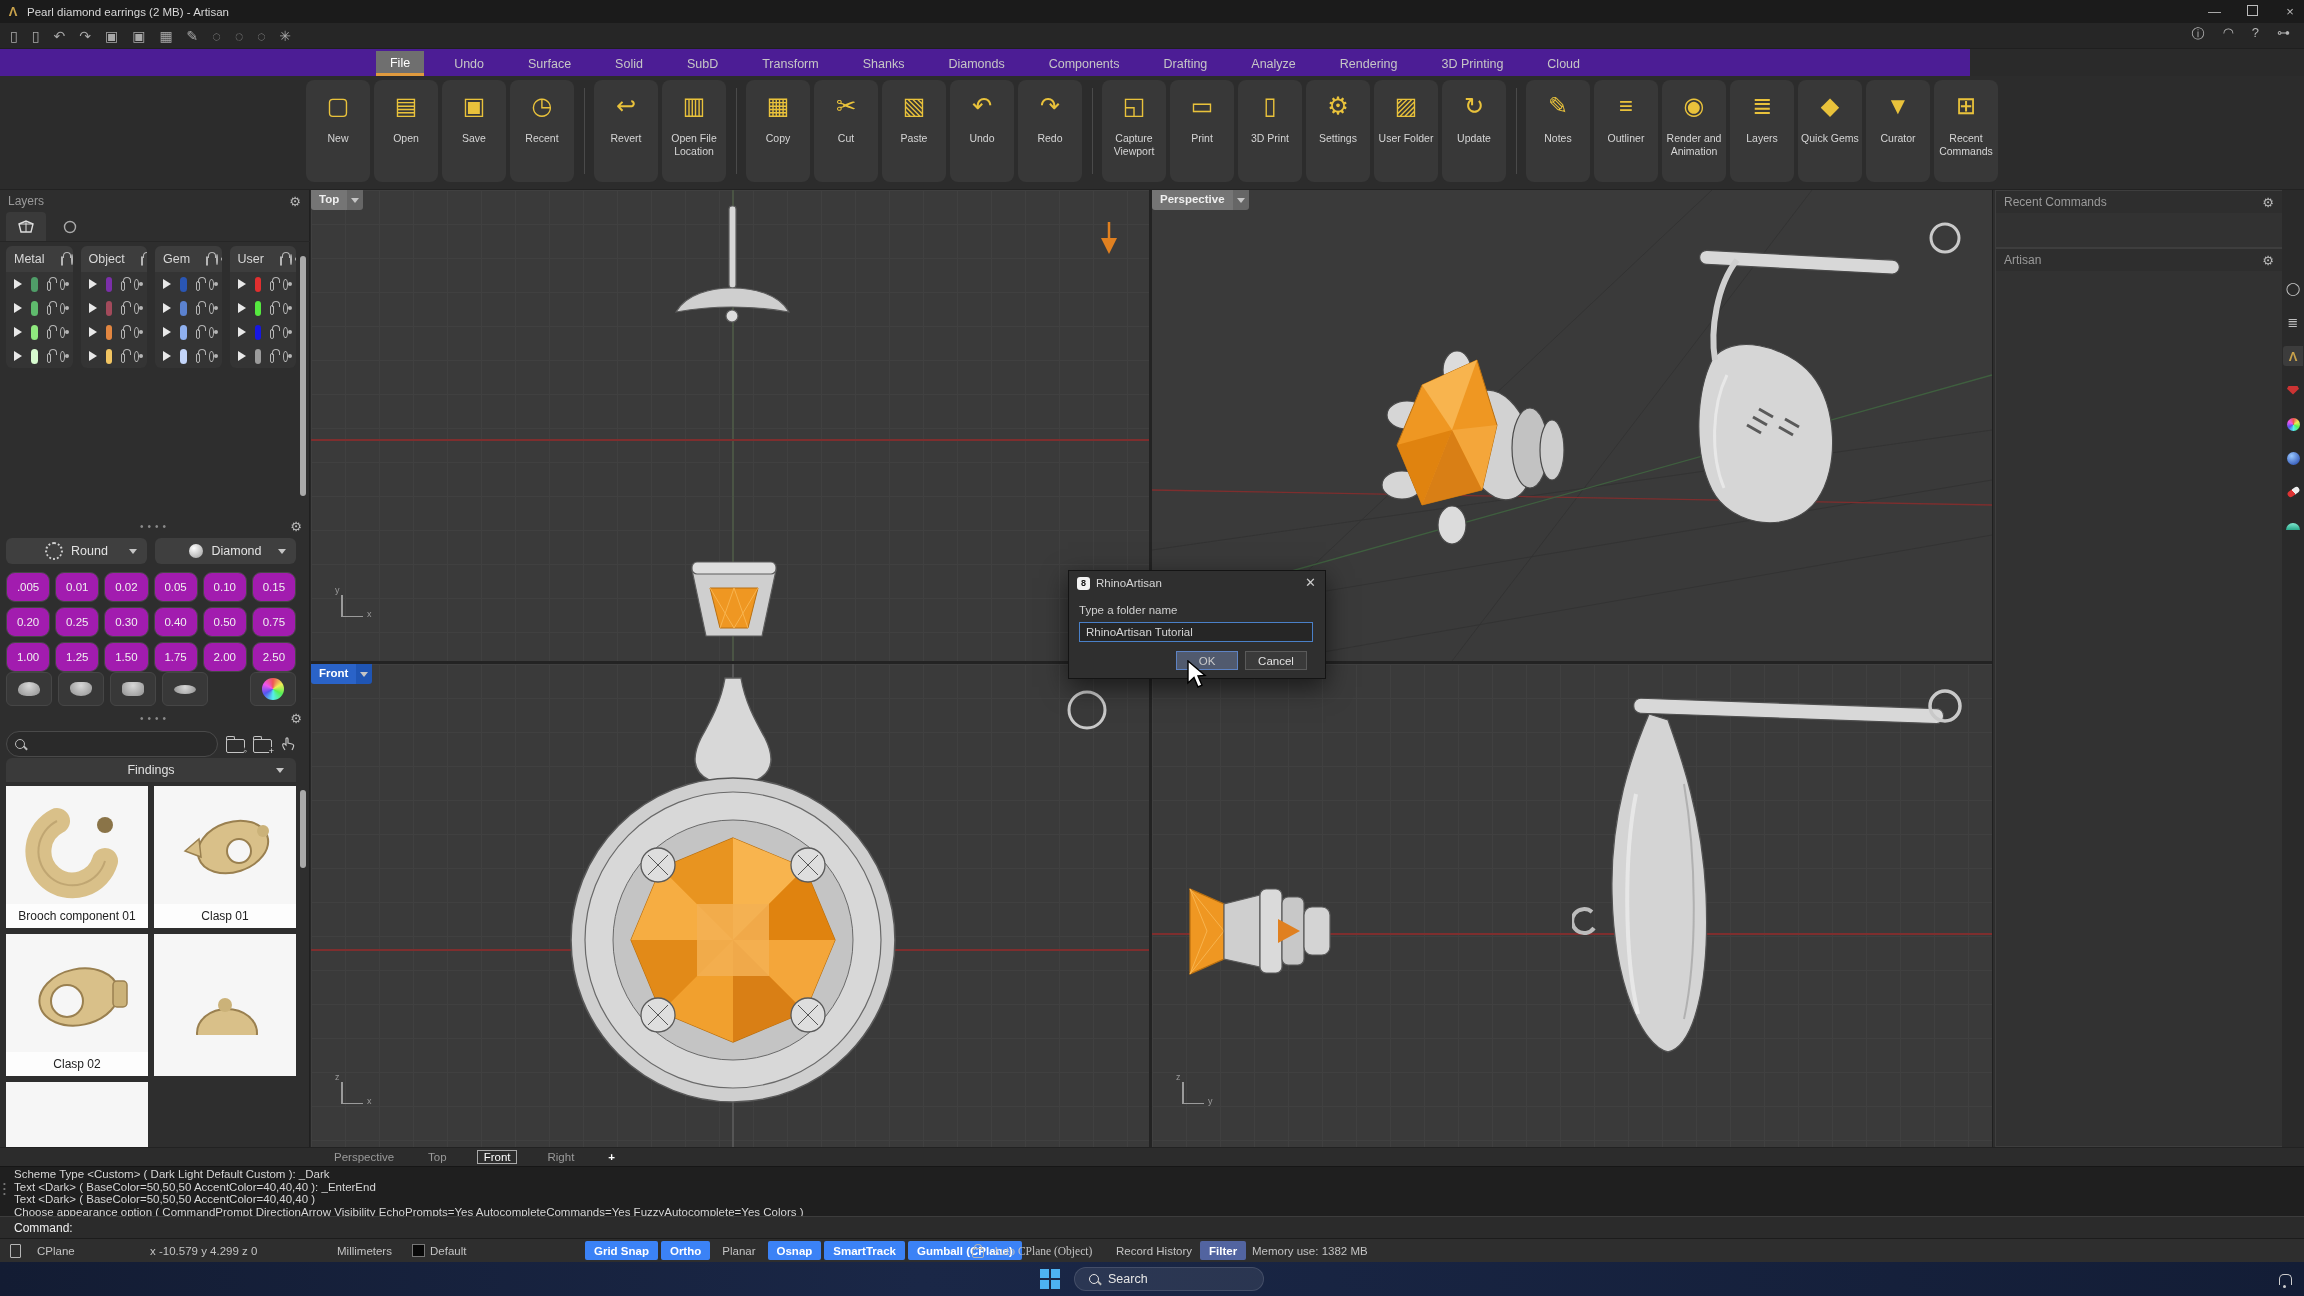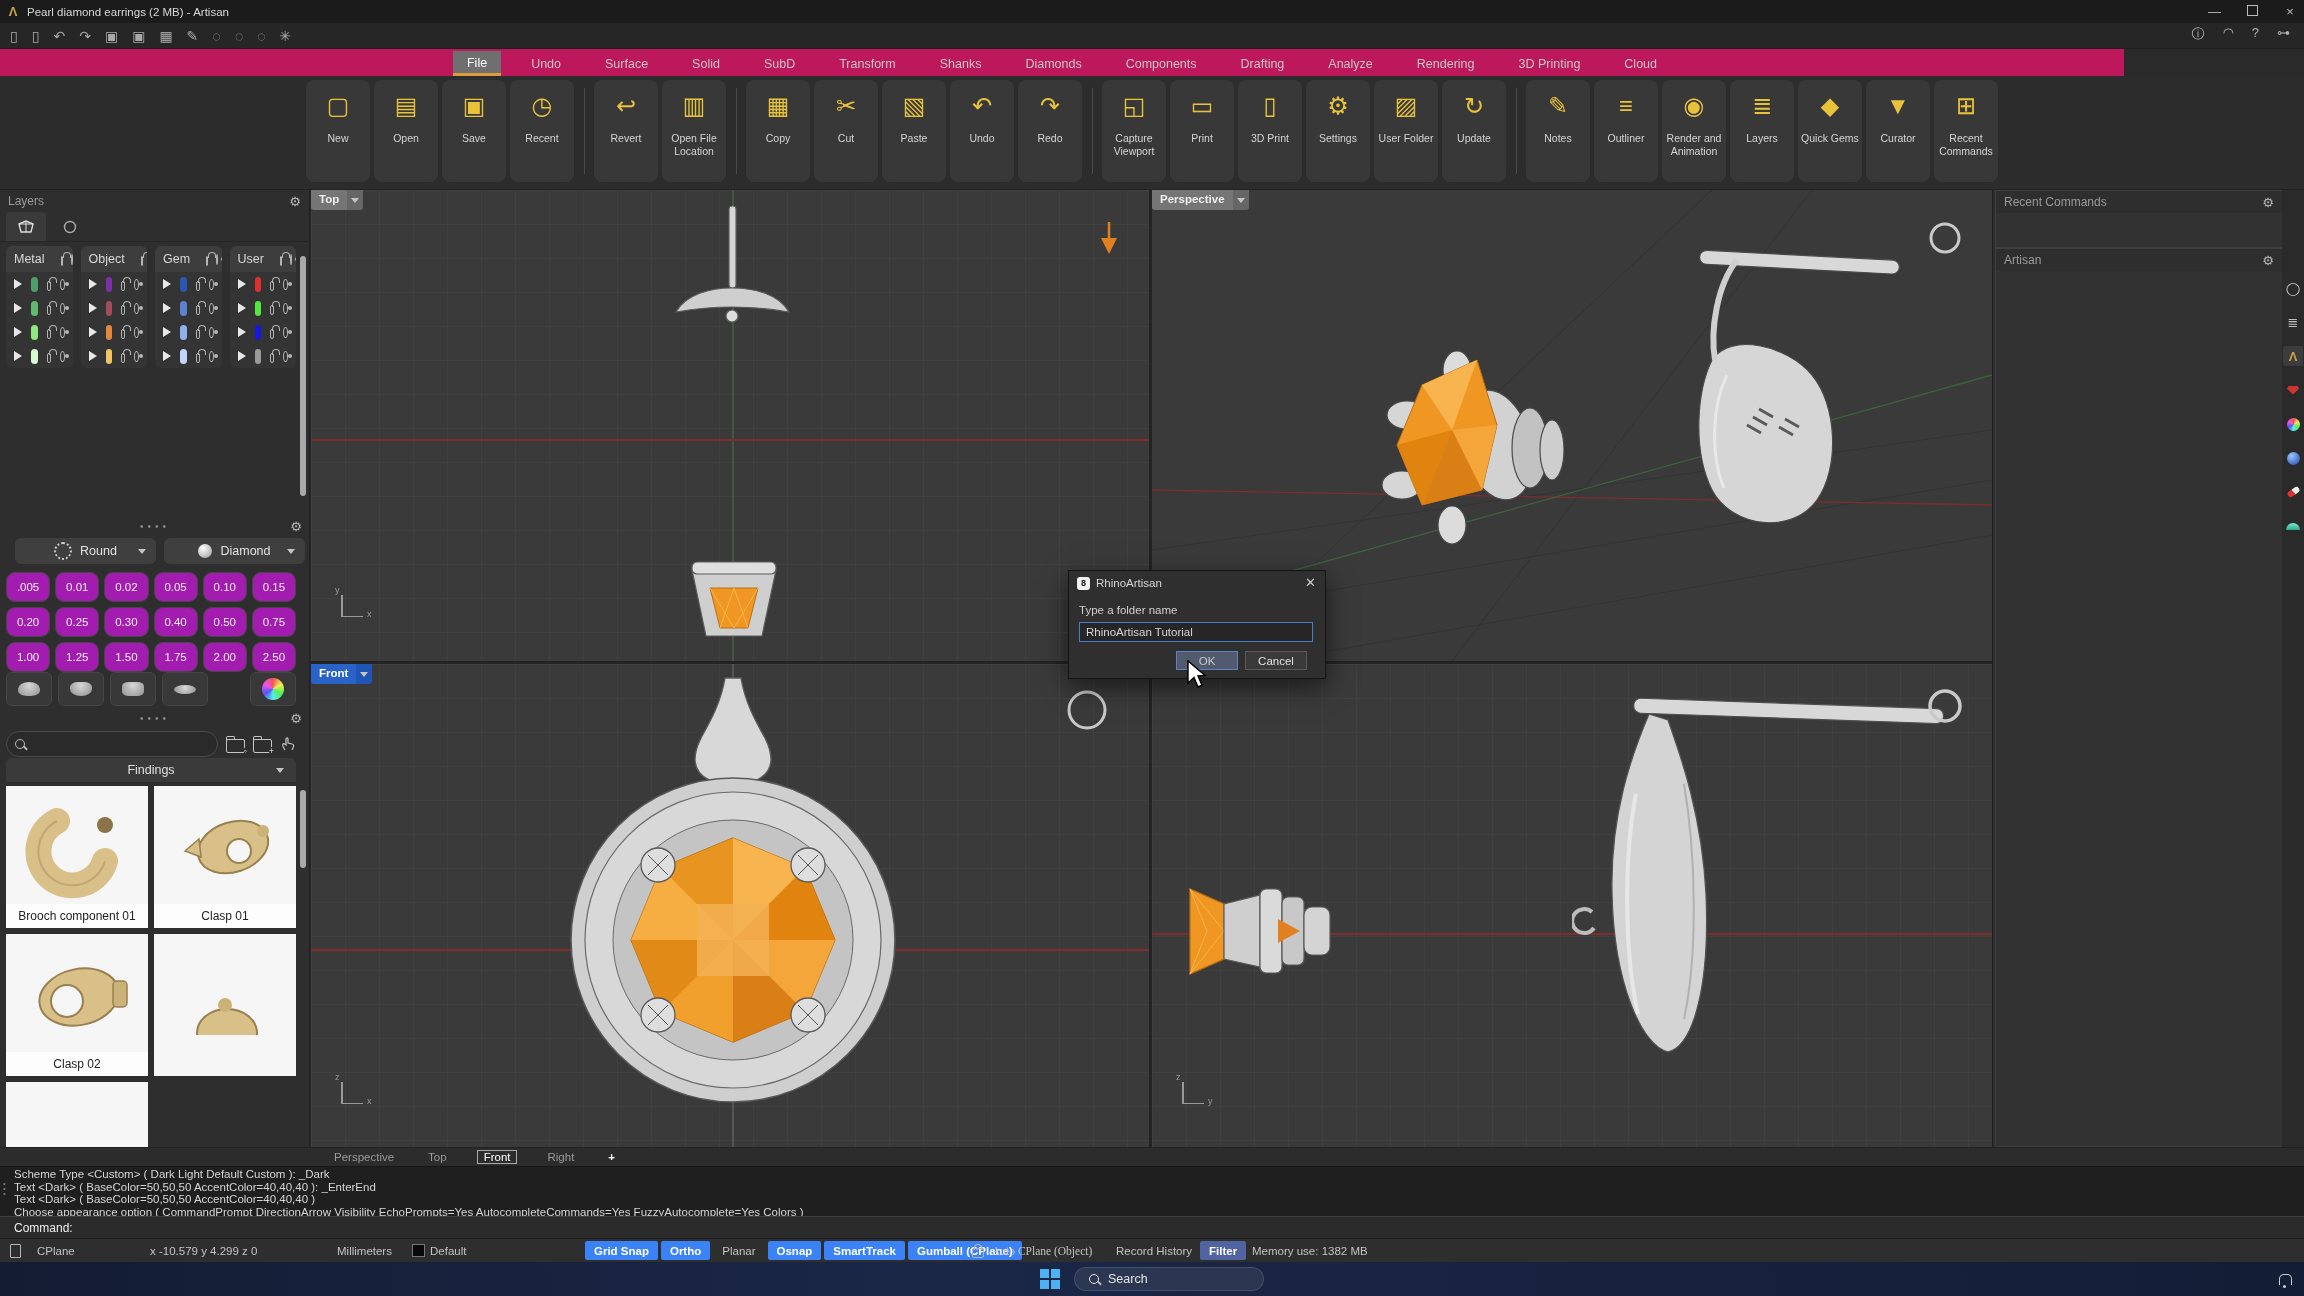--- a/index.html
+++ b/index.html
@@ -16,21 +16,21 @@
   .winbtn{width:12px;text-align:center;cursor:default;font-size:13px;}
   .restore-box{width:9px;height:9px;border:1px solid #bbb;display:inline-block;}
 
   
   #quickbar{left:0;top:23px;width:2304px;height:26px;background:#262626;display:flex;align-items:center;padding-left:10px;gap:14px;border-bottom:1px solid #1f1f1f;box-sizing:border-box;}
   .qicon{color:#a9a9a9;font-size:14px;line-height:14px;}
   #topright-icons{position:absolute;right:14px;top:25px;display:flex;gap:18px;}
   .tricon{color:#b5b5b5;font-size:13px;}
 
   
-  #menubar{left:0;top:49px;width:2124px;height:27px;background:#be185d;display:flex;justify-content:center;align-items:flex-end;}
+  #menubar{left:0;top:49px;width:1970px;height:27px;background:#4c1d95;display:flex;justify-content:center;align-items:flex-end;}
   .mtab{padding:5px 14px;color:#c6c6c6;font-size:12.5px;cursor:default;margin:0 8px;}
   .mtab.active{background:#6f6f6f;color:#fff;border-bottom:3px solid #e09a3e;padding-bottom:3px;}
 
   
   #toolbar{left:0;top:76px;width:2304px;height:114px;background:#2c2c2c;display:flex;justify-content:center;align-items:flex-start;padding-top:4px;box-sizing:border-box;border-bottom:1px solid #222;}
   .tbtn{width:64px;min-height:102px;background:#383838;border-radius:8px;margin:0 2px;display:flex;flex-direction:column;align-items:center;padding:6px 3px 4px;box-sizing:border-box;}
   .tbtn.sep{margin-left:18px;position:relative;}
   .tbtn.sep::before{content:"";position:absolute;left:-10px;top:8px;bottom:8px;width:1px;background:#4a4a4a;}
   .tbtn .tglyph{font-size:24px;color:#e9c23b;height:40px;display:flex;align-items:center;}
   .tbtn .tlabel{font-size:10.5px;color:#d5d5d5;text-align:center;line-height:13px;margin-top:6px;}
@@ -52,21 +52,21 @@
   .lrow{height:24px;display:flex;align-items:center;padding:0 8px;gap:9px;}
   .tri{width:0;height:0;border-left:8px solid #e8e8e8;border-top:5px solid transparent;border-bottom:5px solid transparent;}
   .swatch{width:34px;height:15px;border-radius:4px;}
   .icon-lock{width:10px;height:8px;border:1px solid #b5b5b5;border-radius:2px;position:relative;margin-top:4px;}
   .icon-lock::before{content:"";position:absolute;left:1px;top:-5px;width:6px;height:5px;border:1px solid #b5b5b5;border-bottom:none;border-radius:4px 4px 0 0;}
   .icon-eye{width:14px;height:9px;border:1px solid #b5b5b5;border-radius:50%;position:relative;}
   .icon-eye::before{content:"";position:absolute;left:4px;top:2px;width:4px;height:4px;background:#b5b5b5;border-radius:50%;}
   .dots-divider{color:#8a8a8a;letter-spacing:4px;font-size:10px;text-align:center;}
   #lp-div1{left:0;top:328px;width:310px;height:16px;display:flex;align-items:center;justify-content:center;}
   #lp-div1 .gear{position:absolute;right:8px;}
-  #lp-dropdowns{left:15px;top:348px;width:290px;display:flex;gap:8px;}
+  #lp-dropdowns{left:6px;top:348px;width:290px;display:flex;gap:8px;}
   .dropdown{flex:1;height:26px;background:#3f3f3f;border-radius:6px;display:flex;align-items:center;justify-content:center;gap:8px;color:#e2e2e2;font-size:12.5px;position:relative;}
   .caret{width:0;height:0;border-left:4px solid transparent;border-right:4px solid transparent;border-top:5px solid #c5c5c5;position:absolute;right:10px;top:11px;}
   .gem-ring{width:14px;height:14px;border:2px dotted #cfcfcf;border-radius:50%;}
   .gem-sphere{width:14px;height:14px;border-radius:50%;background:radial-gradient(circle at 35% 30%,#fff,#9a9a9a);}
   #lp-sizes{left:6px;top:382px;width:290px;display:grid;grid-template-columns:repeat(6,1fr);gap:5px;}
   .sizebtn{height:28px;background:#a21caf;border:1px solid #464646;border-radius:9px;color:#f0f0f0;font-size:11.5px;display:flex;align-items:center;justify-content:center;}
   #lp-gemrow{left:6px;top:482px;width:290px;display:flex;gap:6px;}
   .gembtn{width:44px;height:32px;background:#383838;border:1px solid #464646;border-radius:6px;display:flex;align-items:center;justify-content:center;}
   .cut-icon{width:22px;height:14px;border-radius:50% 50% 40% 40%;background:radial-gradient(circle at 50% 25%,#d8d8d8,#8f8f8f);}
   .colorwheel{width:22px;height:22px;border-radius:50%;background:conic-gradient(#e55,#ee5,#5e5,#5ee,#55e,#e5e,#e55);}

